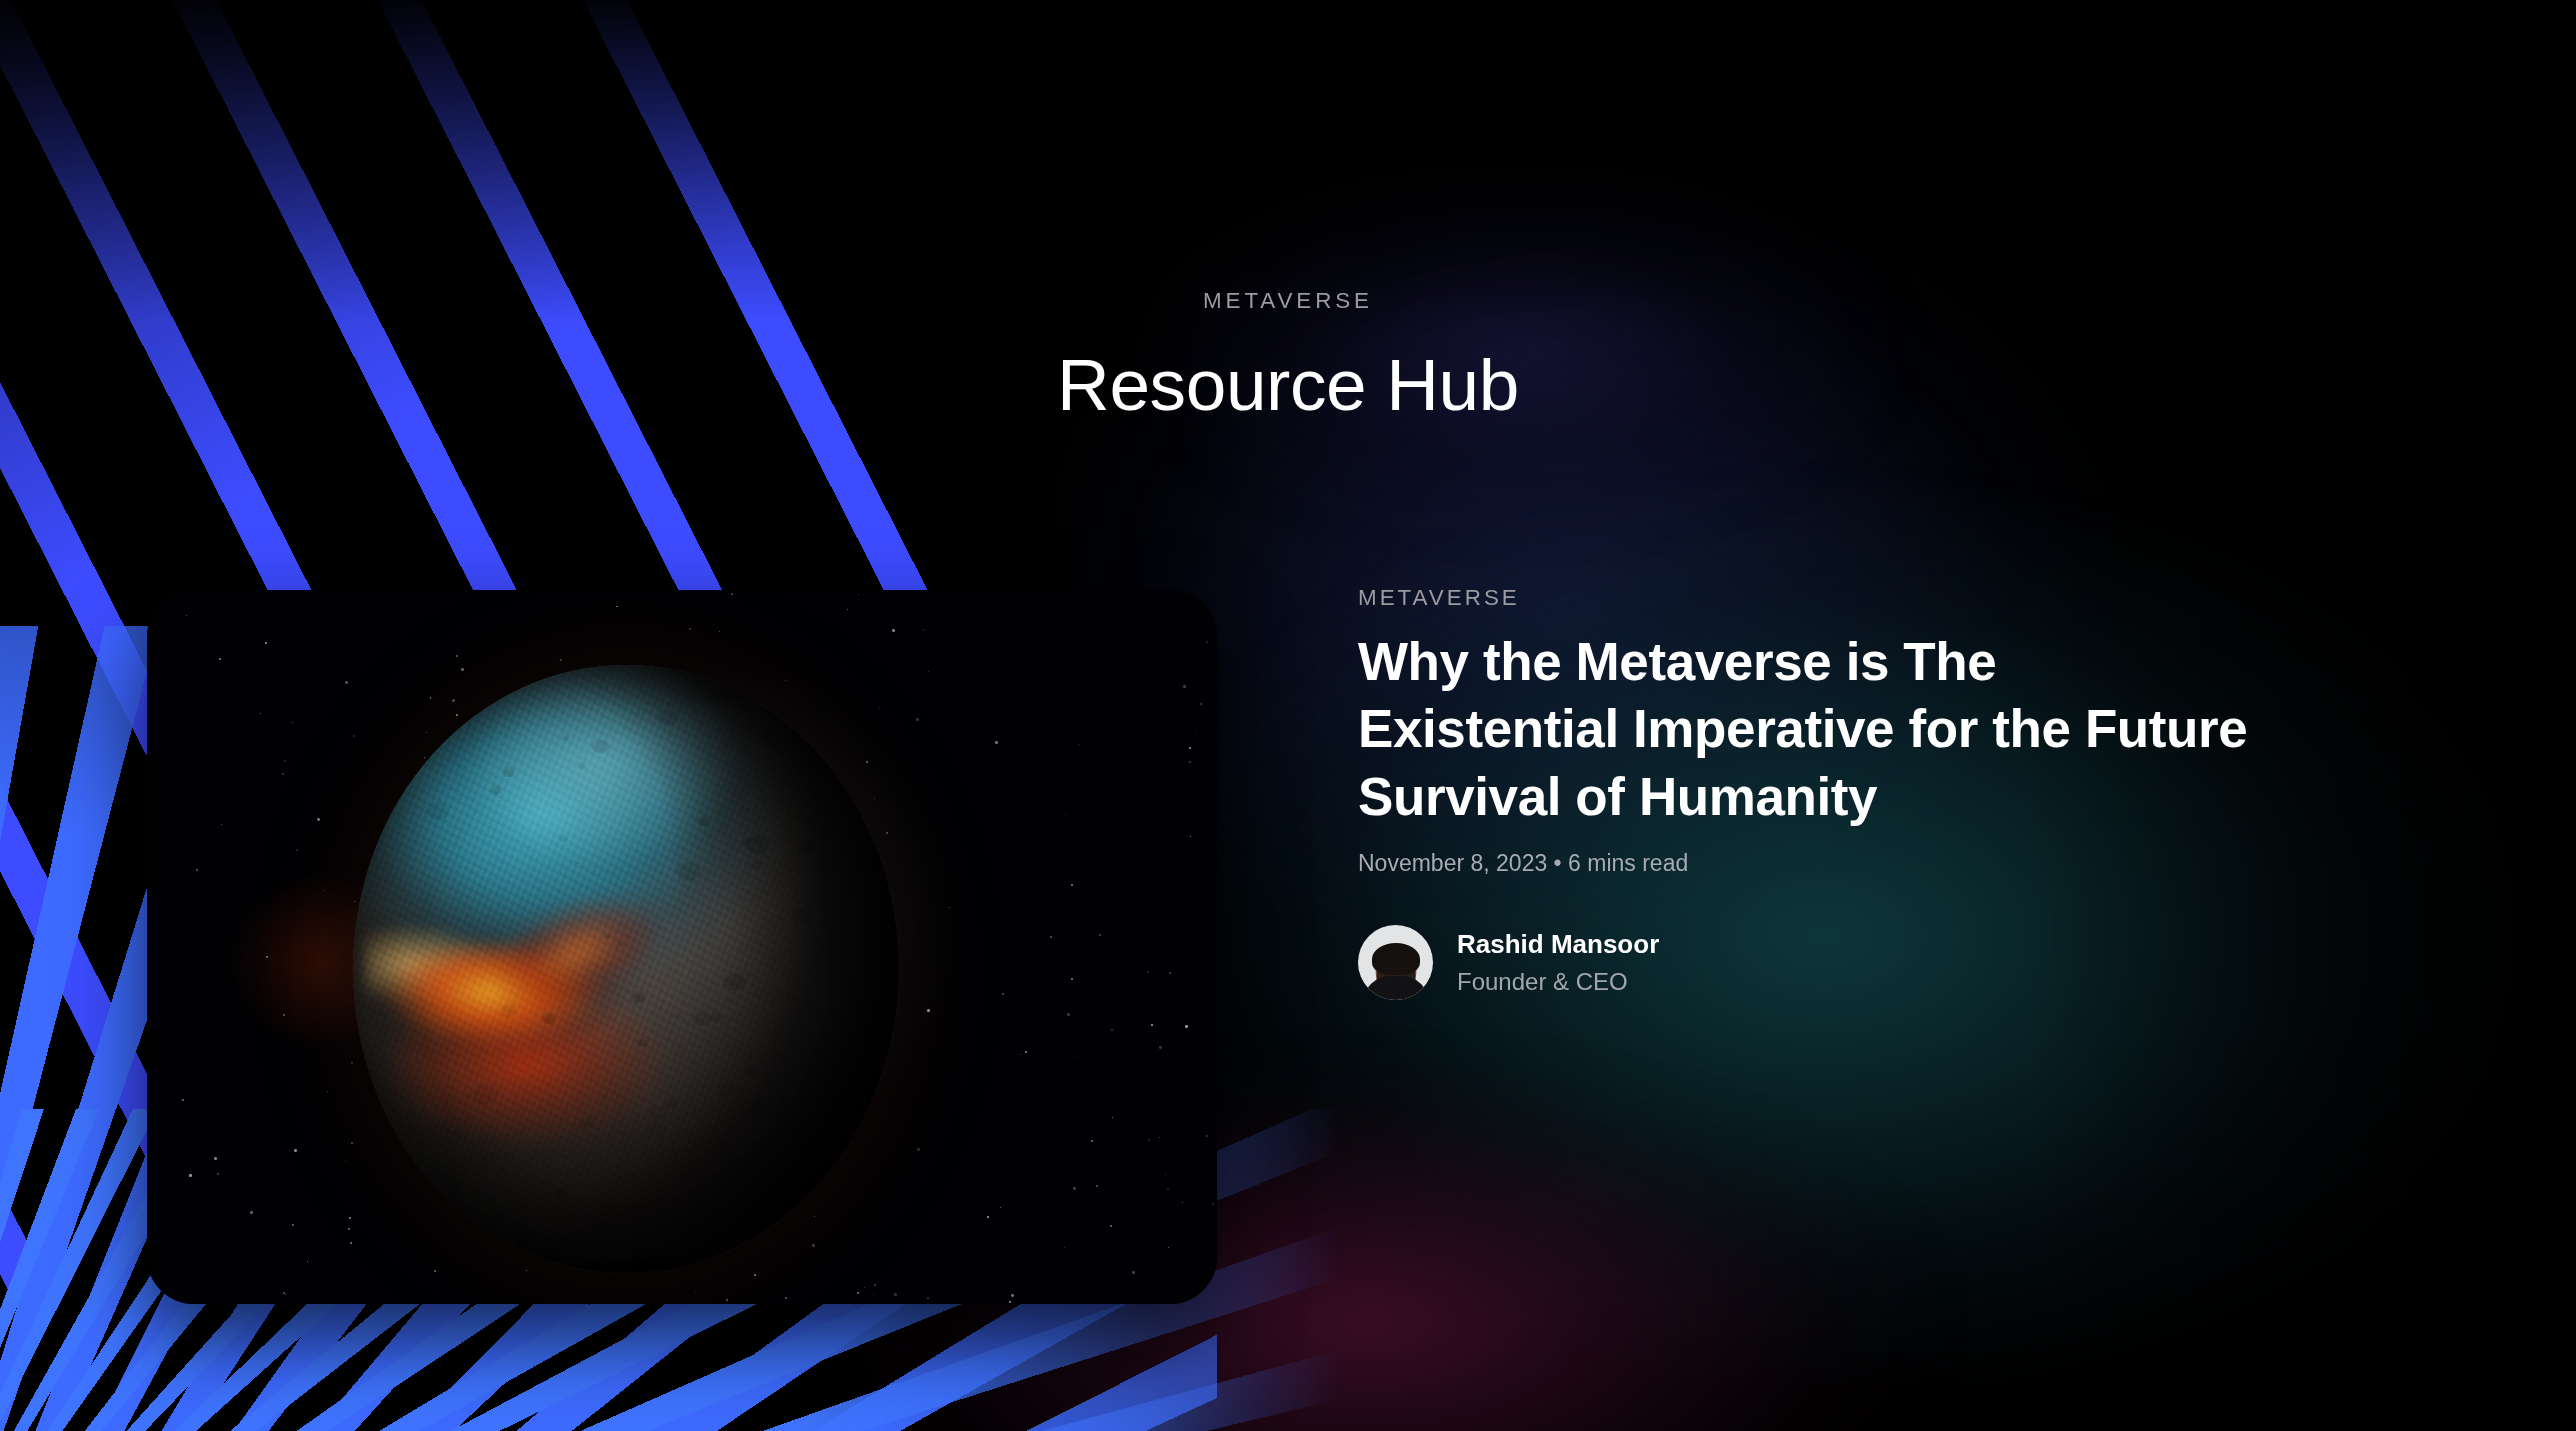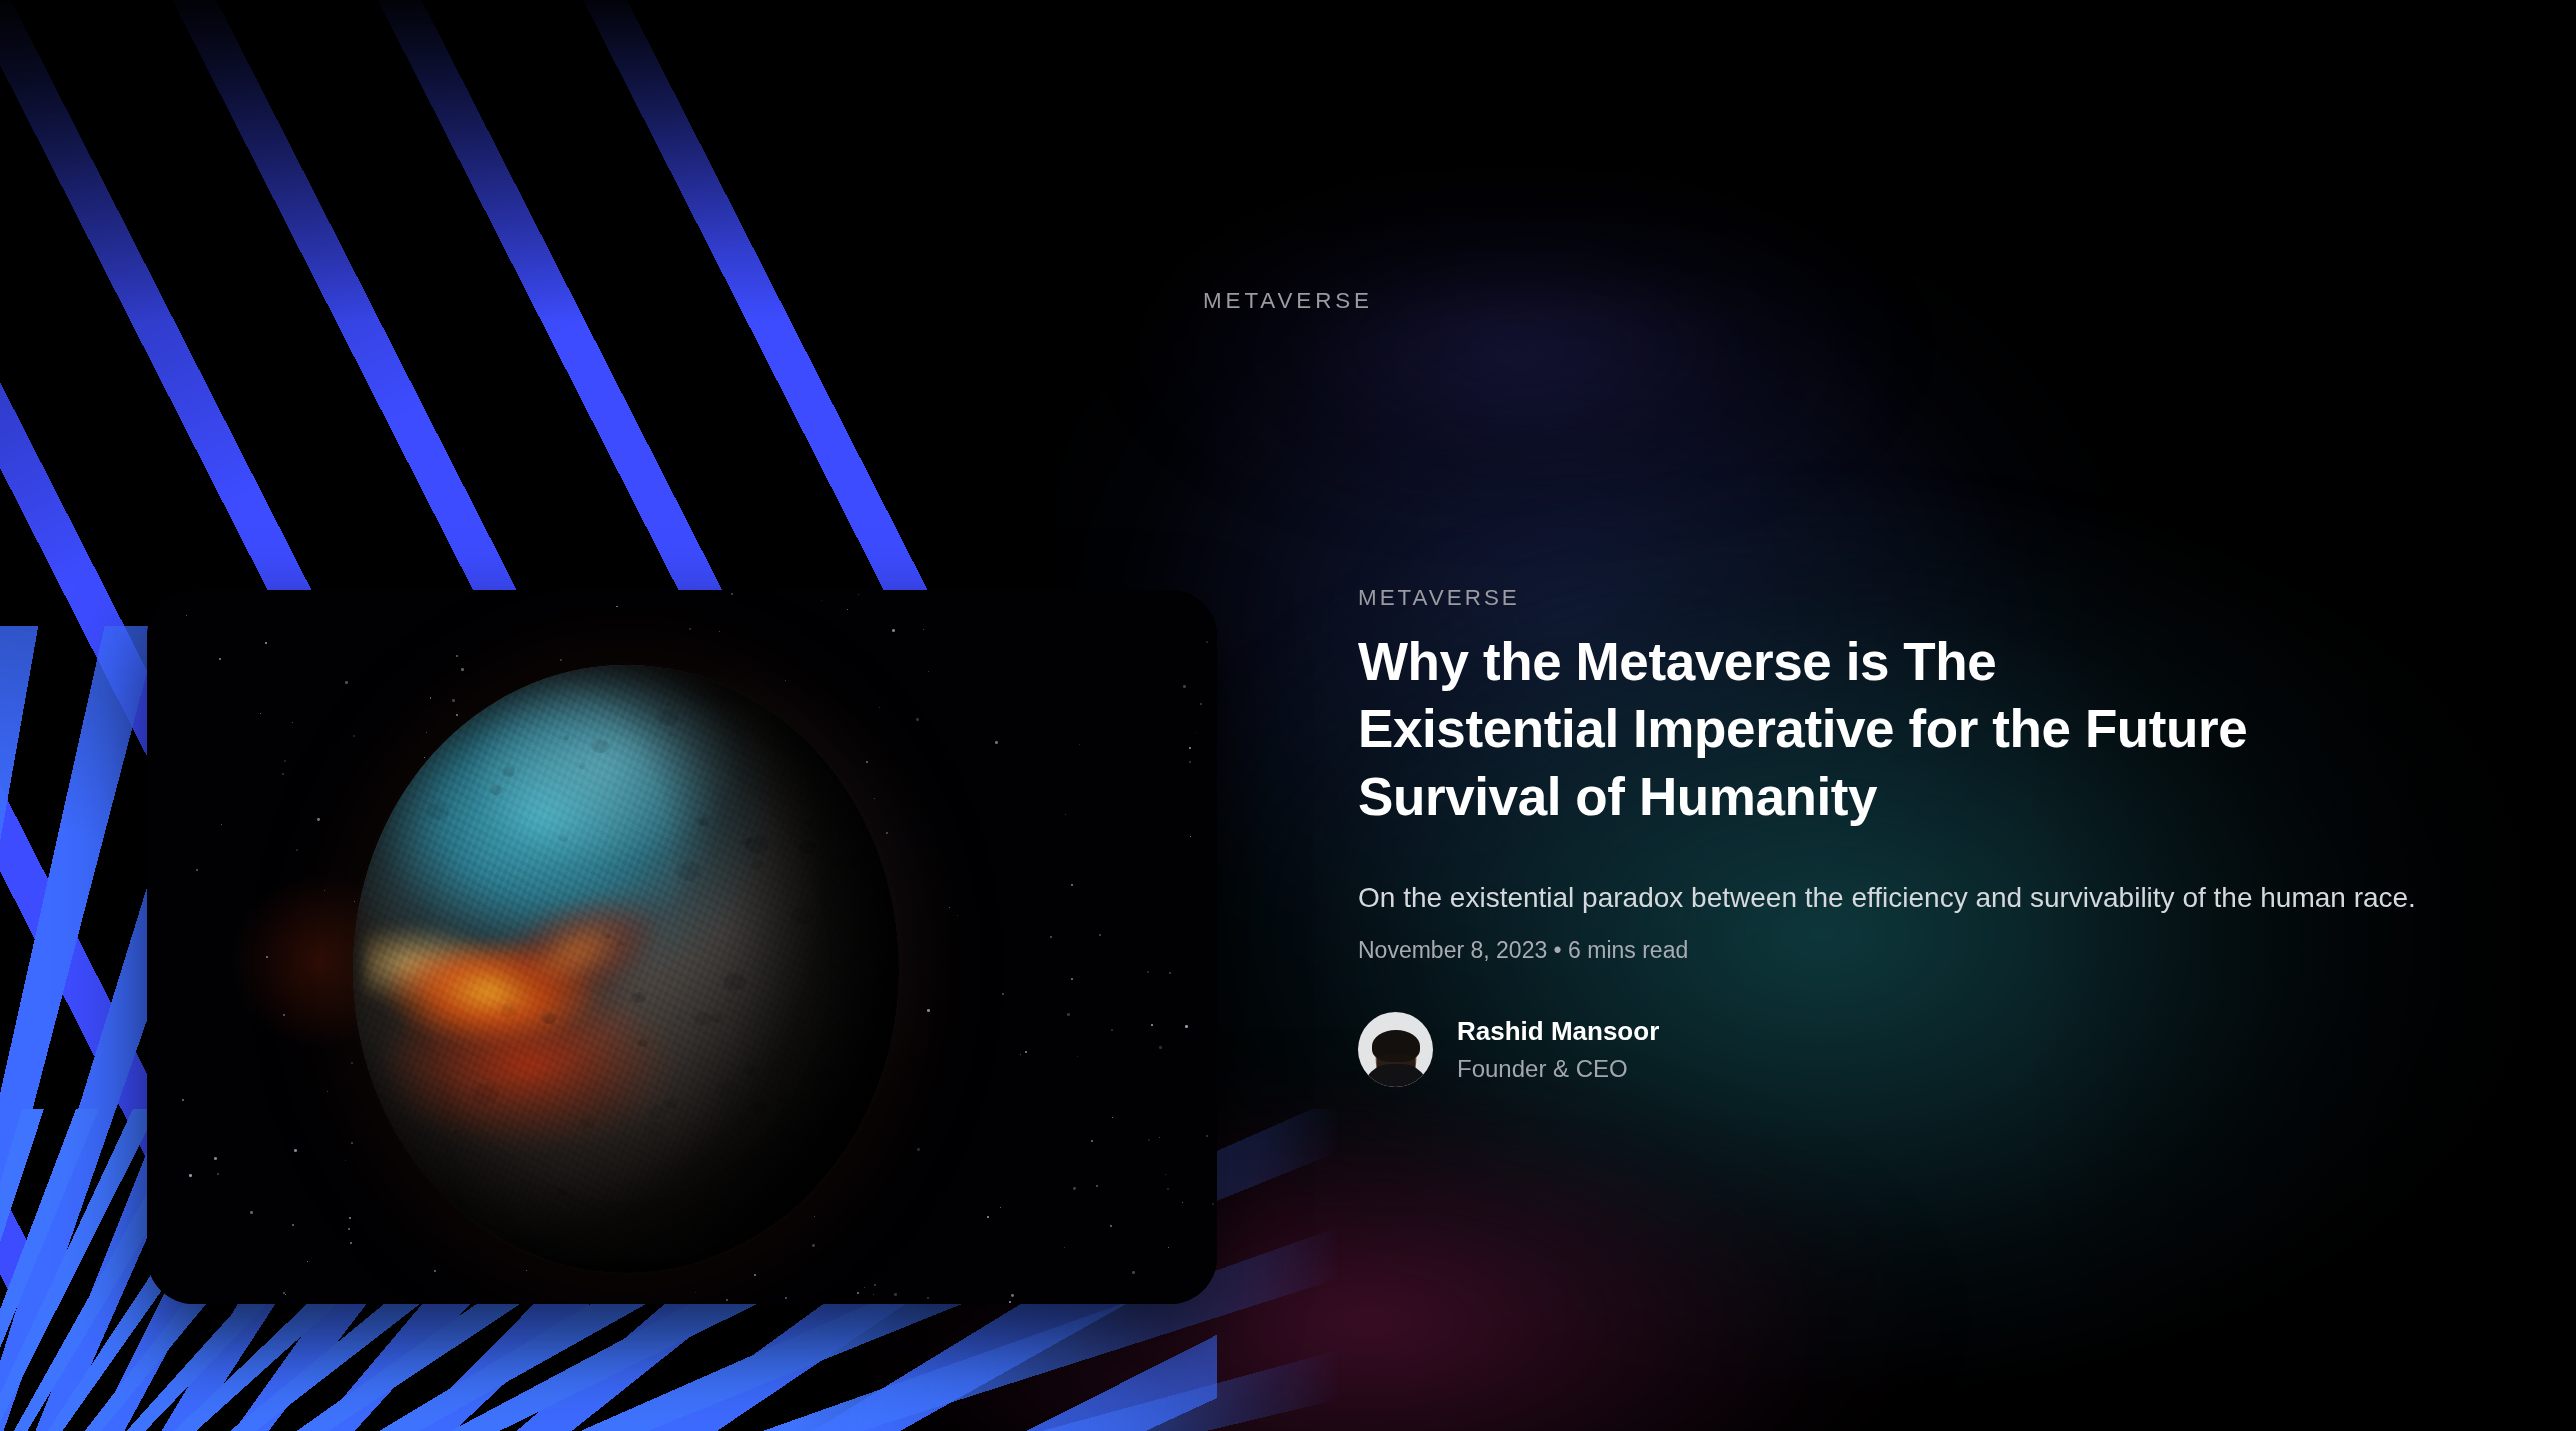--- a/index.html
+++ b/index.html
@@ -289,20 +289,21 @@
 
   <div class="stripes-tl"></div>
   <div class="stripes-fan"></div>
   <div class="stripes-fan2"></div>
 
   <div class="glow glow-topfade"></div>
   <div class="glow glow-rightfade"></div>
 
   <div class="hero">
     <div class="hero-eyebrow">METAVERSE</div>
+    <h1 class="hero-title">Resource Hub</h1>
   </div>
 
   <div class="card-image">
     <div class="space-bg"></div>
     <div class="stars" id="starfield">
         <i class="star" style="left:703px;top:425px;width:1.8px;height:1.8px;opacity:0.34"></i>
         <i class="star" style="left:1059px;top:51px;width:2px;height:2px;opacity:0.23"></i>
         <i class="star" style="left:1022px;top:382px;width:1.9px;height:1.9px;opacity:0.36"></i>
         <i class="star" style="left:413px;top:69px;width:2px;height:2px;opacity:0.36"></i>
         <i class="star" style="left:578px;top:611px;width:2px;height:2px;opacity:0.76"></i>
@@ -551,21 +552,20 @@
       <div class="planet-shadow"></div>
       <div class="planet-rim"></div>
     </div>
   </div>
 
   <div class="article">
     <div class="art-category">METAVERSE</div>
 
     <h2 class="art-title">Why the Metaverse is The Existential Imperative for the Future Survival of Humanity</h2>
 
-    <p class="art-desc">On the existential paradox between the efficiency and survivability of the human race.</p>
 
     <div class="art-meta">November 8, 2023  •  6 mins read</div>
 
     <div class="art-author">
       <div class="avatar">
         <div class="av-face"></div>
         <div class="av-hair"></div>
         <div class="av-beard"></div>
         <div class="av-body"></div>
       </div>

